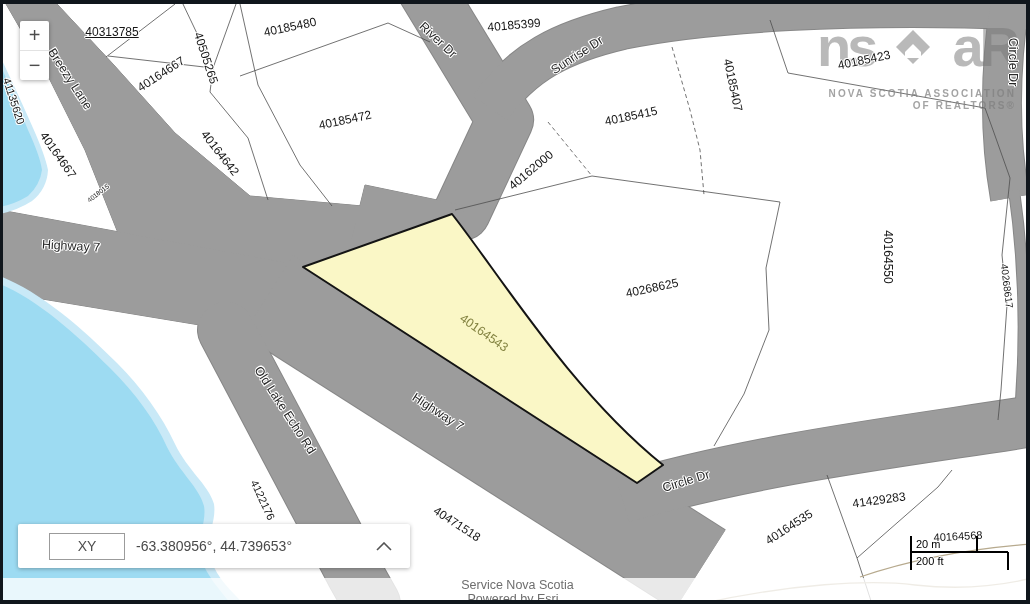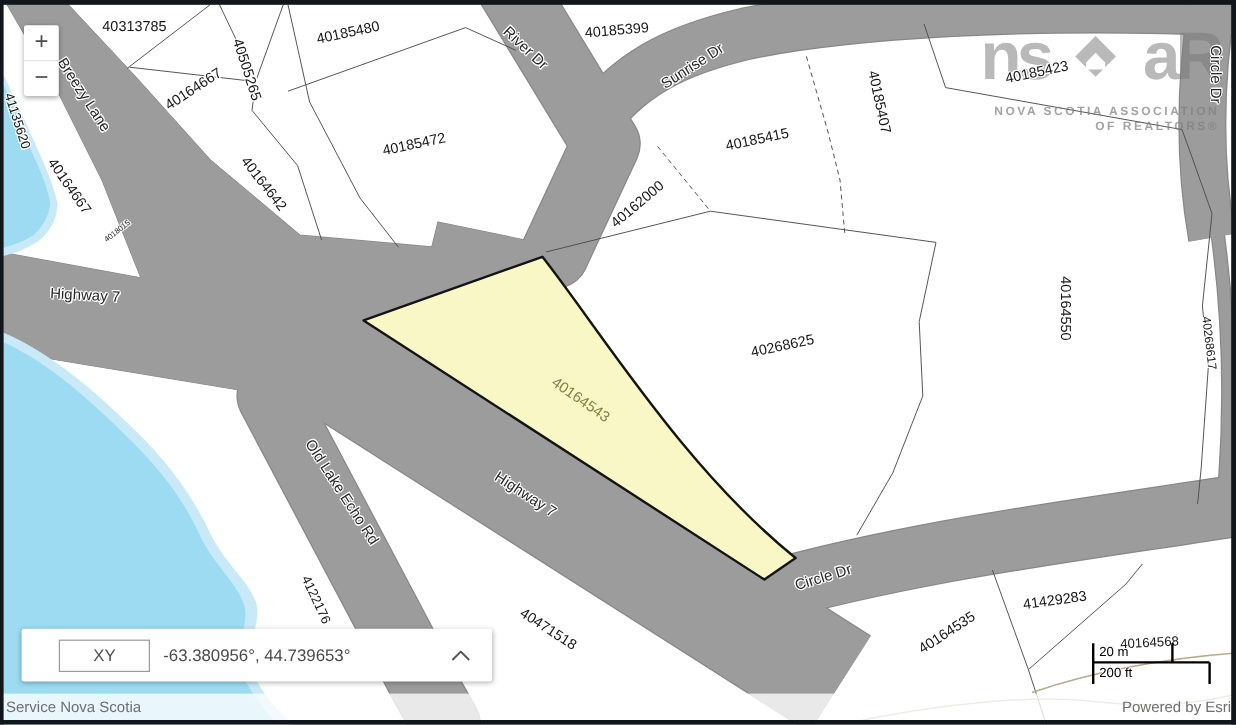--- a/index.html
+++ b/index.html
@@ -27,21 +27,21 @@
   .zoomdiv{height:1px;background:#e2e2e2;}
   
   .xypanel{position:absolute;left:18px;top:524px;width:392px;height:44px;background:#fff;z-index:7;
            border-radius:2px;box-shadow:0 1px 4px rgba(0,0,0,.3);display:flex;align-items:center;}
   .xybox{margin-left:31px;width:74px;height:25px;border:1px solid #9b9b9b;display:flex;
          align-items:center;justify-content:center;font-size:14px;color:#4f4f4f;cursor:pointer;}
   .xyval{margin-left:11px;font-size:14px;color:#4a4a4a;flex:1;}
   .xychev{margin-right:18px;display:flex;align-items:center;cursor:pointer;}
   
   .attrib{position:absolute;left:0;bottom:4px;width:100%;height:22px;z-index:8;
-          background:rgba(255,255,255,.78);display:flex;align-items:center;justify-content:space-between;}
+          background:rgba(255,255,255,.78);display:flex;align-items:center;justify-content:space-between;flex-direction:column;}
   .attrib span{font-size:12.5px;color:#6e6e6e;}
   .attrib .al{margin-left:5px;} .attrib .ar{margin-right:4px;}
   
   #scalebar{position:absolute;left:0;top:0;z-index:5;pointer-events:none;}
   .sclbl{position:absolute;font-size:11px;color:#000;z-index:5;
          text-shadow:1px 0 0 #fff,-1px 0 0 #fff,0 1px 0 #fff,0 -1px 0 #fff;}
   
   .frame{position:absolute;background:#10161c;z-index:10;pointer-events:none;}
   .f-top{left:0;top:0;width:100%;height:4px;}
   .f-bot{left:0;bottom:0;width:100%;height:4px;}
@@ -124,21 +124,21 @@
         <path d="M20 3 L37 20 L20 37 L3 20 Z" fill="rgba(120,120,120,.52)"></path>
         <path d="M12 25 L20 17 L28 25 L28 31 L12 31 Z" fill="#ffffff" opacity="type 0.9"></path>
       </svg>
       <span>aR</span>
     </div>
     <div class="wm-sub">NOVA SCOTIA ASSOCIATION</div>
     <div class="wm-sub2">OF REALTORS®</div>
   </div>
 
   <div id="label-layer">
-      <div class="lbl parcel" style="left: 112px; top: 22px; transform: translate(-50%, -50%) rotate(0deg);">40313785</div>
+      <div class="lbl parcel" style="left: 112px; top: 32px; transform: translate(-50%, -50%) rotate(0deg); text-decoration: underline;">40313785</div>
       <div class="lbl parcel" style="left: 161px; top: 74px; transform: translate(-50%, -50%) rotate(-33deg);">40164667</div>
       <div class="lbl parcel" style="left: 206px; top: 58px; transform: translate(-50%, -50%) rotate(72deg);">40505265</div>
       <div class="lbl parcel" style="left: 220px; top: 153px; transform: translate(-50%, -50%) rotate(52deg);">40164642</div>
       <div class="lbl parcel" style="left: 290px; top: 27px; transform: translate(-50%, -50%) rotate(-12deg);">40185480</div>
       <div class="lbl parcel" style="left: 345px; top: 120px; transform: translate(-50%, -50%) rotate(-12deg);">40185472</div>
       <div class="lbl parcel" style="left: 514px; top: 25px; transform: translate(-50%, -50%) rotate(-5deg);">40185399</div>
       <div class="lbl parcel" style="left: 531px; top: 170px; transform: translate(-50%, -50%) rotate(-40deg);">40162000</div>
       <div class="lbl parcel" style="left: 631px; top: 116px; transform: translate(-50%, -50%) rotate(-12deg);">40185415</div>
       <div class="lbl parcel" style="left: 733px; top: 85px; transform: translate(-50%, -50%) rotate(78deg);">40185407</div>
       <div class="lbl parcel" style="left: 864px; top: 60px; transform: translate(-50%, -50%) rotate(-12deg);">40185423</div>

